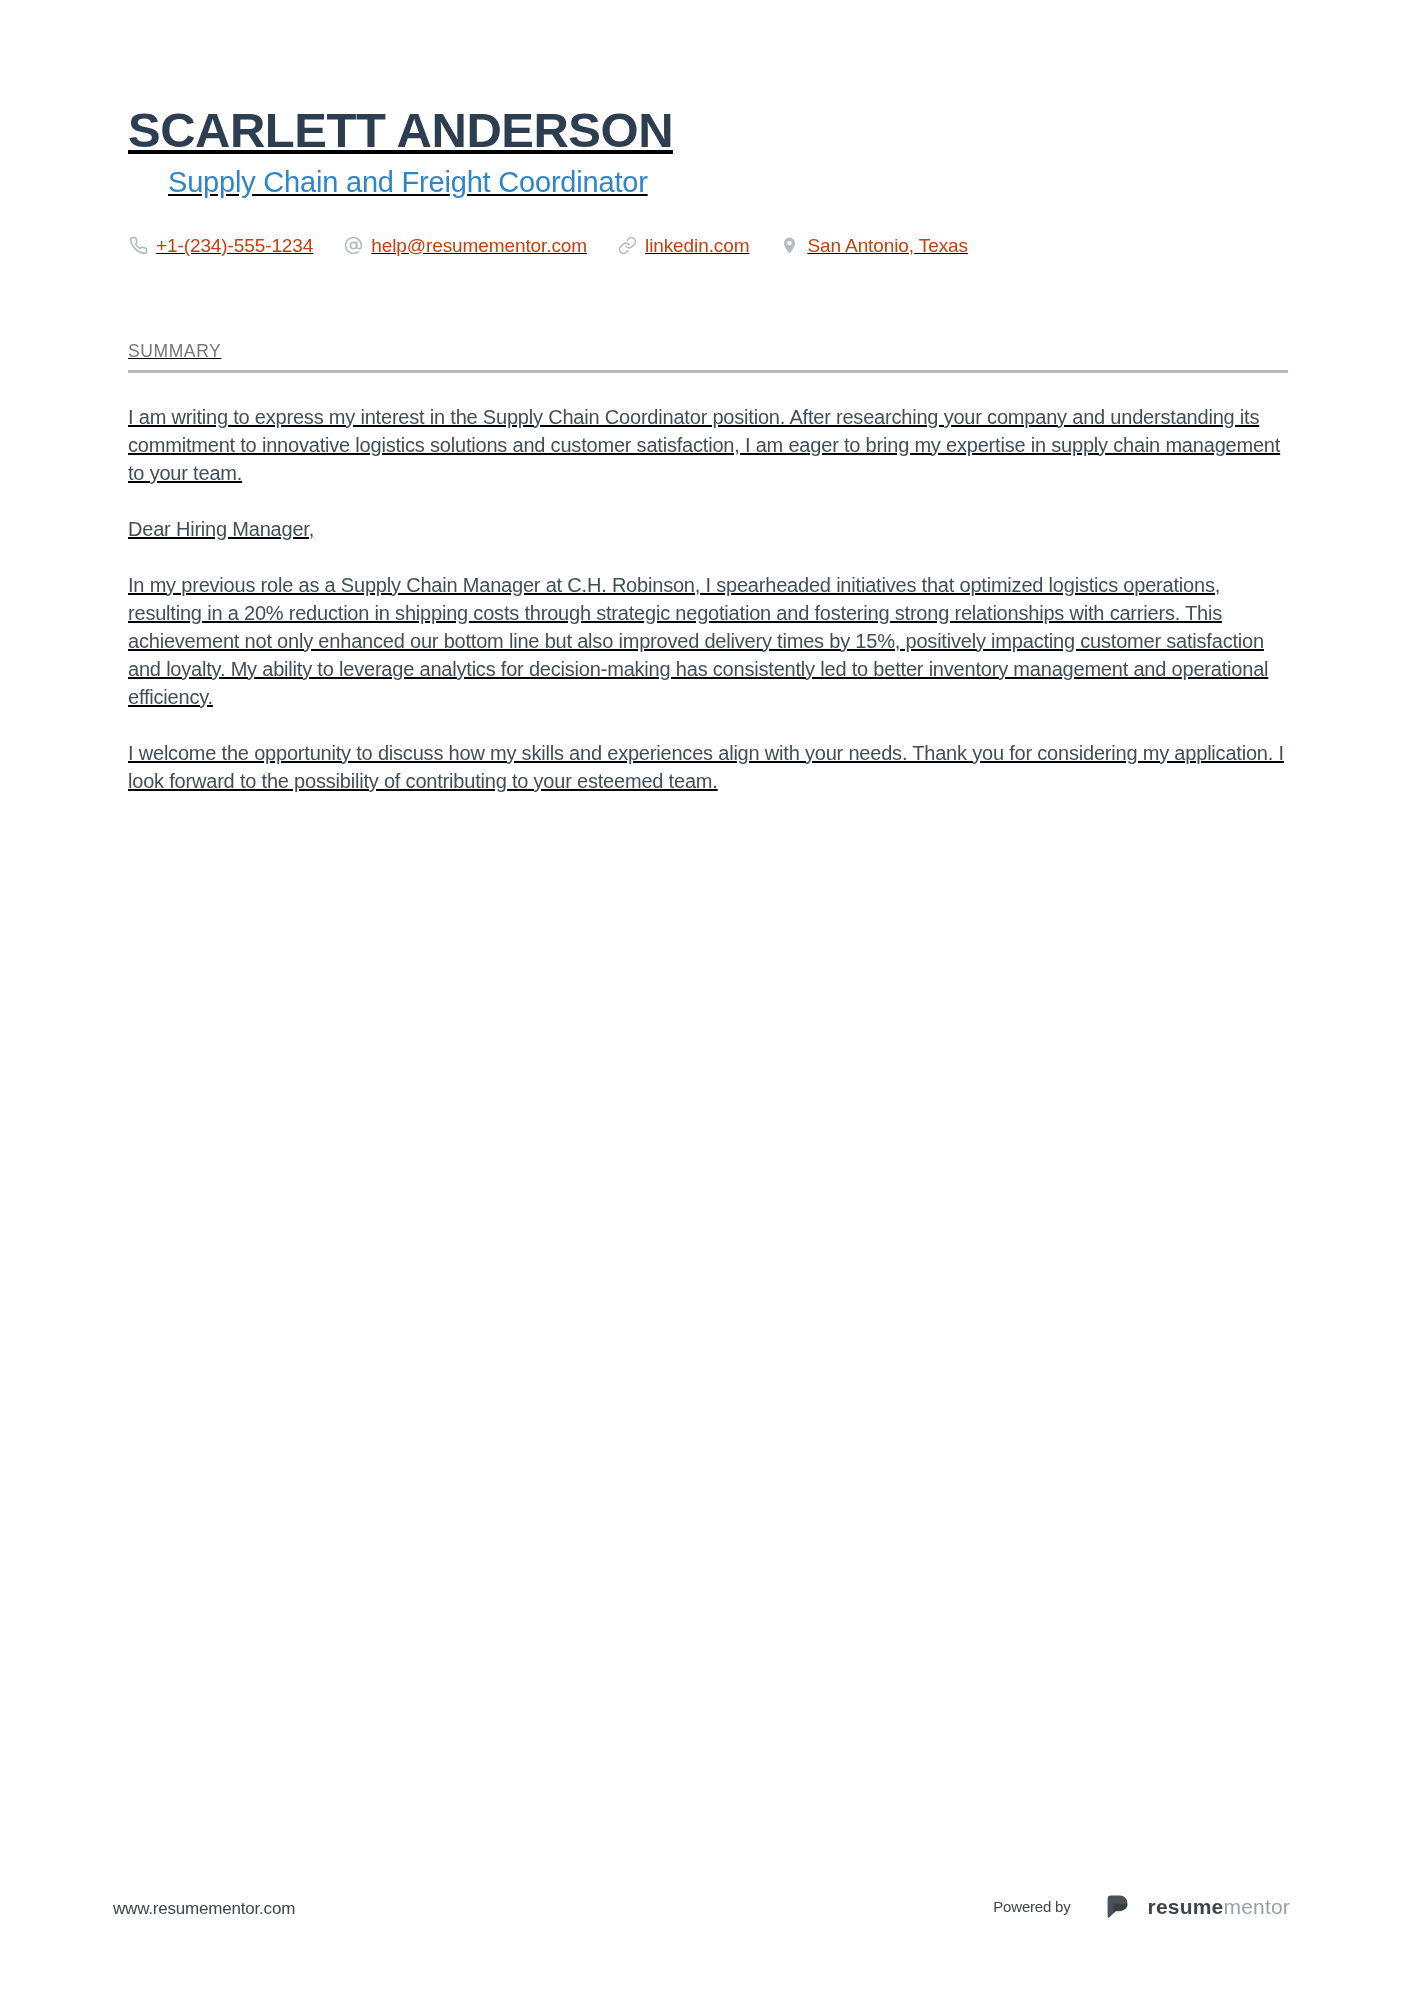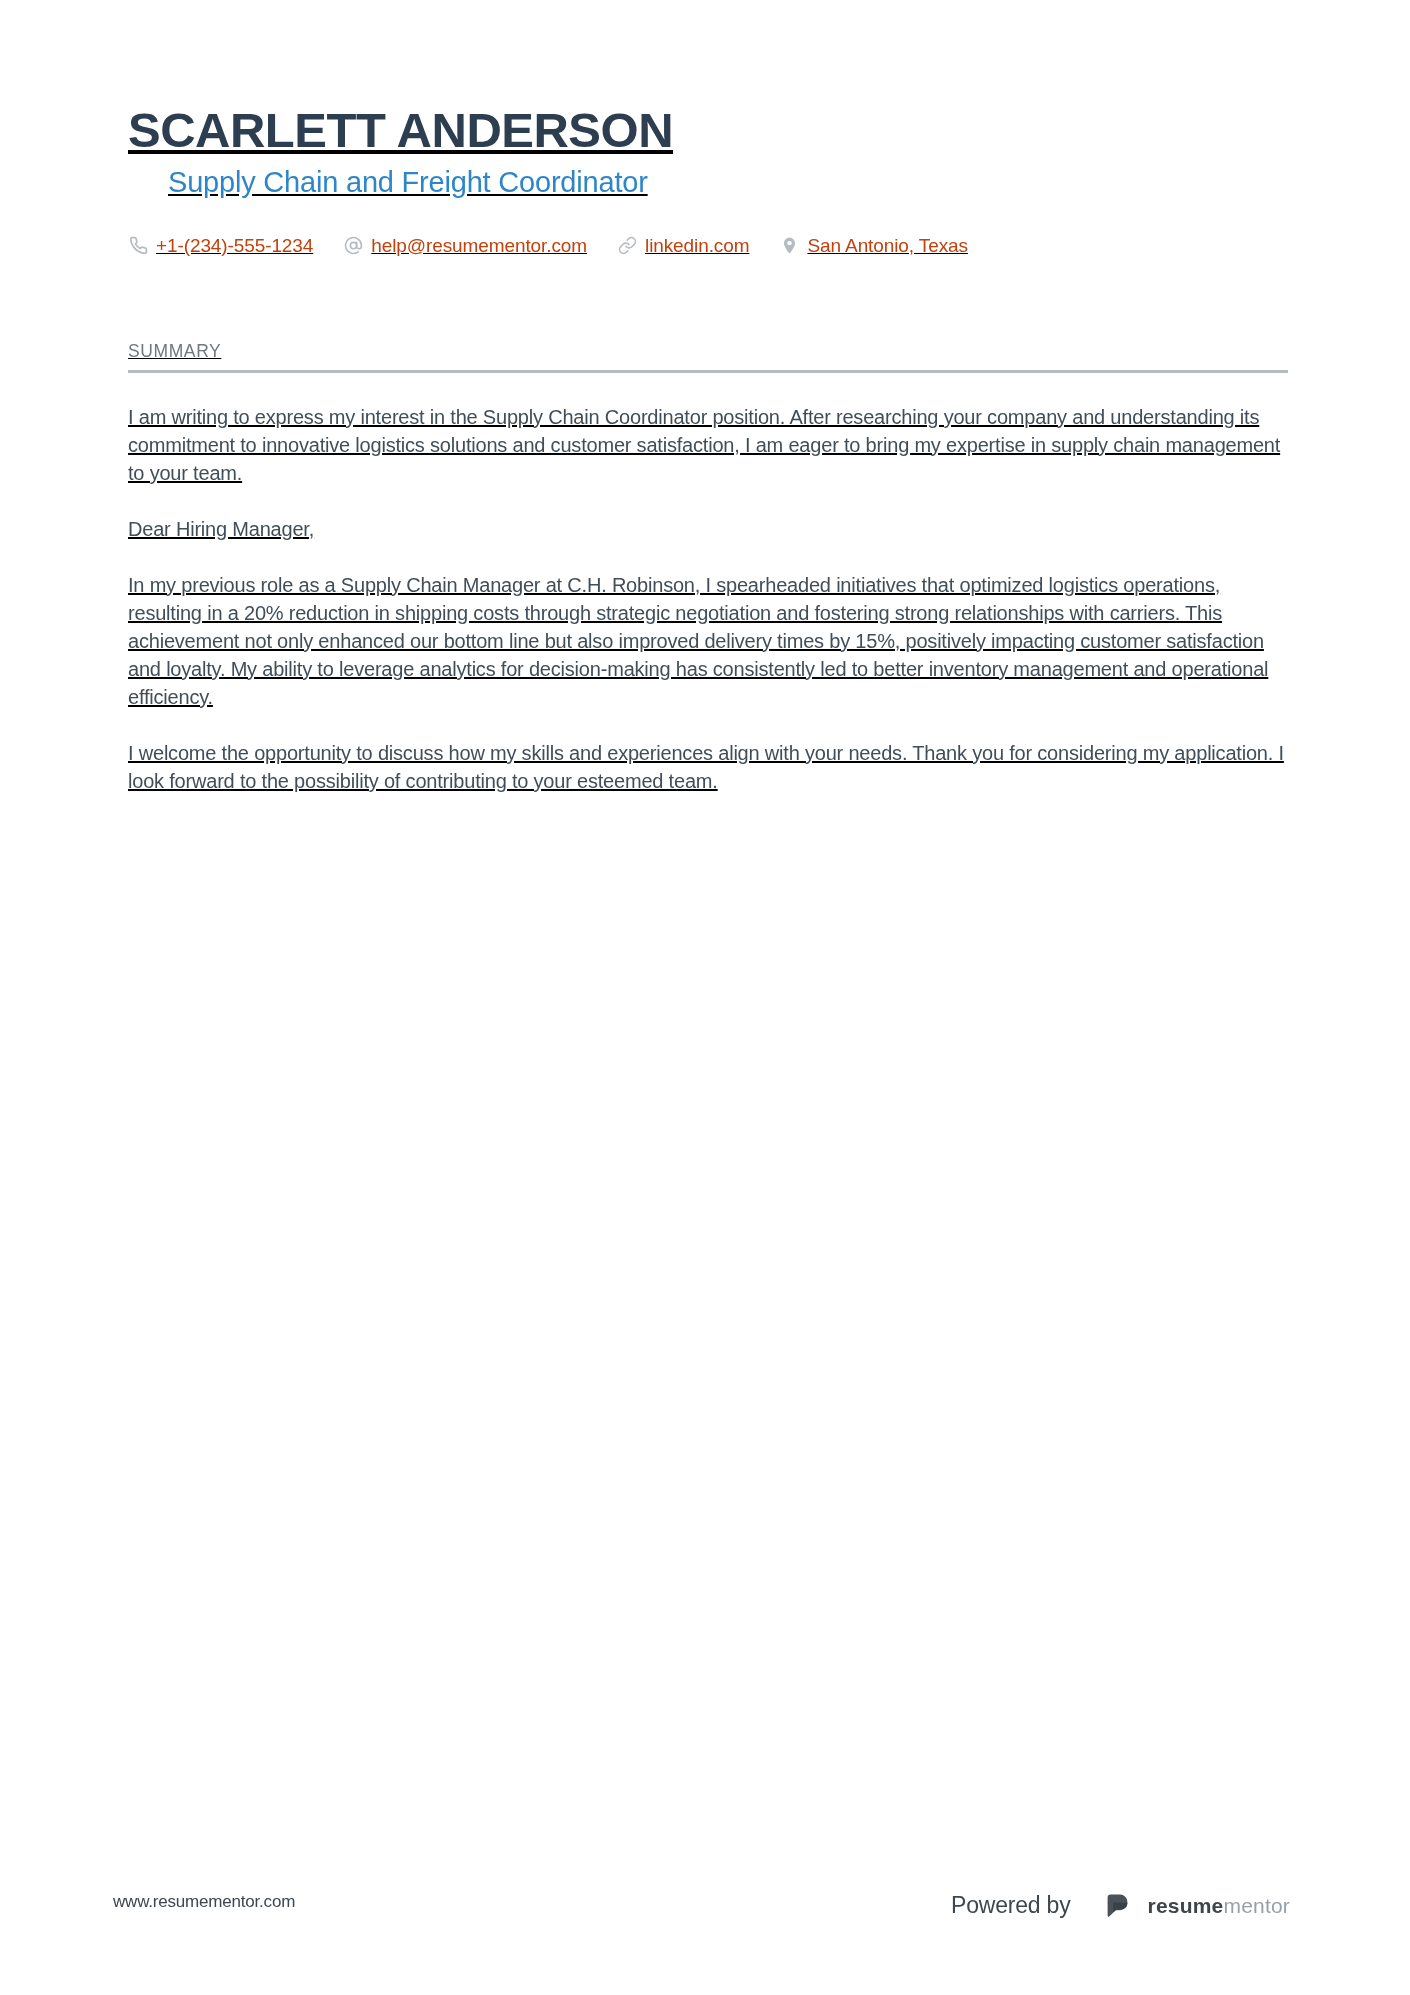--- a/index.html
+++ b/index.html
@@ -79,29 +79,29 @@
   .letter p { margin-bottom: 28px; }
 
   
   .footer {
     position: absolute;
     left: 113px;
     right: 120px;
     bottom: 76px;
     display: flex;
     justify-content: space-between;
-    align-items: flex-start;
+    align-items: flex-end;
   }
   .footer-site {
     font-size: 17px;
     color: #3e474e;
     letter-spacing: -0.2px;
   }
   .footer-right { display: flex; align-items: center; gap: 34px; }
-  .powered-by { font-size: 23px; color: #3e474e; letter-spacing: -0.2px; }
+  .powered-by { font-size: 15px; color: #3e474e; letter-spacing: -0.2px; }
   .brand { display: flex; align-items: center; gap: 18px; }
   .brand-icon svg { width: 25px; height: 25px; display: block; }
   .brand-text { font-size: 21px; letter-spacing: 0.2px; white-space: nowrap; }
   .brand-bold { font-weight: 700; color: #3e4549; }
   .brand-light { font-weight: 400; color: #98a0a6; }
 </style>
 </head>
 <body>
 
 <div class="page">

